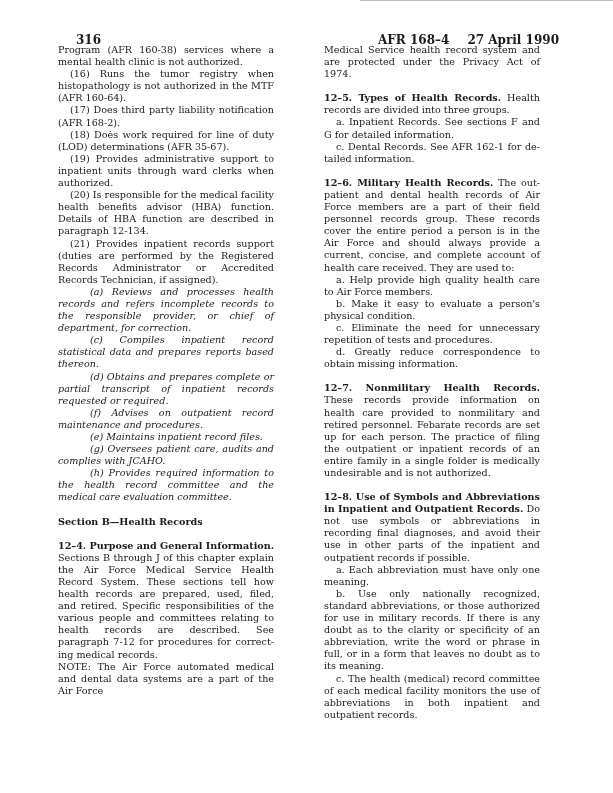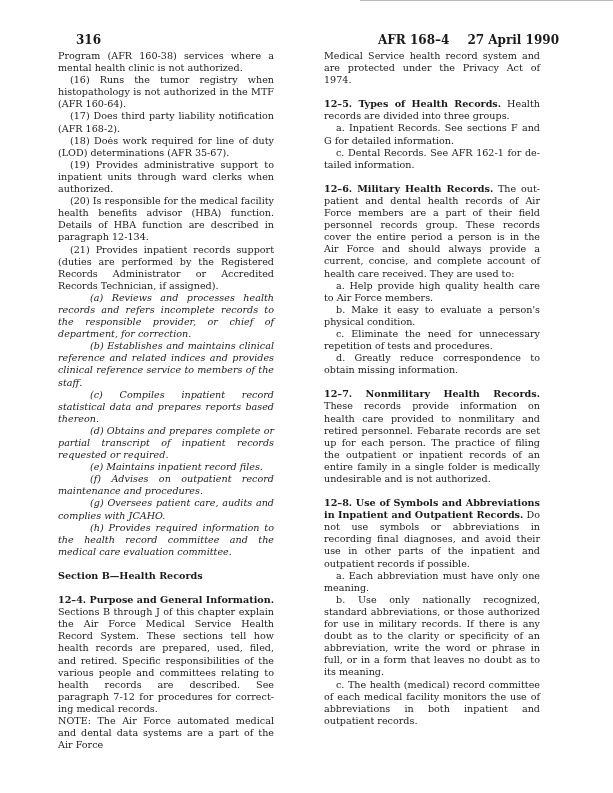--- a/index.html
+++ b/index.html
@@ -4,21 +4,21 @@
 <style>
   html, body { margin: 0; padding: 0; background: #ffffff; }
   body { width: 613px; height: 793px; position: relative; overflow: hidden;
          font-family: "DejaVu Serif", "Liberation Serif", serif; color: #1a1a1a; }
   .topline { position: absolute; left: 360px; top: 0; width: 253px; height: 1px; background: #bbb; }
   .header { position: absolute; top: 33px; left: 76px; width: 483px; height: 14px;
             font-weight: bold; font-size: 12px; }
   .header .pnum { position: absolute; left: 0; top: 0; }
   .header .right { position: absolute; right: 0; top: 0; }
   .header .right span + span { margin-left: 18px; }
-  .col { position: absolute; top: 50px; width: 216px; font-size: 9.6px; line-height: 12.1px;
+  .col { position: absolute; top: 44px; width: 216px; font-size: 9.6px; line-height: 12.1px;
          text-align: justify; hyphens: manual; }
   .col.left { left: 58px; }
   .col.right { left: 324px; }
   .p { margin: 0; }
   .ind1 { text-indent: 12px; }
   .ind2 { text-indent: 32px; font-style: italic; }
   .gap { height: 12px; }
   .h { font-weight: bold; }
   .sec { font-weight: bold; margin: 0; }
 </style>
@@ -36,25 +36,24 @@
 
 <div class="col left">
   <p class="p">Program (AFR 160-38) services where a mental health clinic is not authorized.</p>
   <p class="p ind1">(16) Runs the tumor registry when histopathology is not authorized in the MTF (AFR 160-64).</p>
   <p class="p ind1">(17) Does third party liability notification (AFR 168-2).</p>
   <p class="p ind1">(18) Doės work required for line of duty (LOD) determinations (AFR 35-67).</p>
   <p class="p ind1">(19) Provides administrative support to in­patient units through ward clerks when autho­rized.</p>
   <p class="p ind1">(20) Is responsible for the medical facility health benefits advisor (HBA) function. Details of HBA function are described in paragraph 12-134.</p>
   <p class="p ind1">(21) Provides inpatient records support (du­ties are performed by the Registered Records Administrator or Accredited Records Techni­cian, if assigned).</p>
   <p class="p ind2">(a) Reviews and processes health records and refers incomplete records to the re­sponsible provider, or chief of department, for correction.</p>
-  <p class="p ind2">(b) Establishes and maintains clinical reference and related indices and provides clini­cal reference service to members of the staff.</p>
   <p class="p ind2">(c) Compiles inpatient record statistical data and prepares reports based thereon.</p>
   <p class="p ind2">(d) Obtains and prepares complete or partial transcript of inpatient records requested or required.</p>
+  <p class="p ind2">(f) Advises on outpatient record main­tenance and procedures.</p>
   <p class="p ind2">(e) Maintains inpatient record files.</p>
-  <p class="p ind2">(f) Advises on outpatient record main­tenance and procedures.</p>
   <p class="p ind2">(g) Oversees patient care, audits and complies with JCAHO.</p>
   <p class="p ind2">(h) Provides required information to the health record committee and the medical care evaluation committee.</p>
   <div class="gap"></div>
   <p class="sec">Section B—Health Records</p>
   <div class="gap"></div>
   <p class="p"><span class="h">12–4.  Purpose and General Information.</span> <span>Sections B through J of this chapter explain the Air Force Medical Service Health Record Sys­tem. These sections tell how health records are prepared, used, filed, and retired. Specific re­sponsibilities of the various people and commit­tees relating to health records are described. See paragraph 7-12 for procedures for correct­ing medical records.</span></p>
   <p class="p">NOTE:   The Air Force automated medical and dental data systems are a part of the Air Force</p>
 </div>
 
 <div class="col right">

